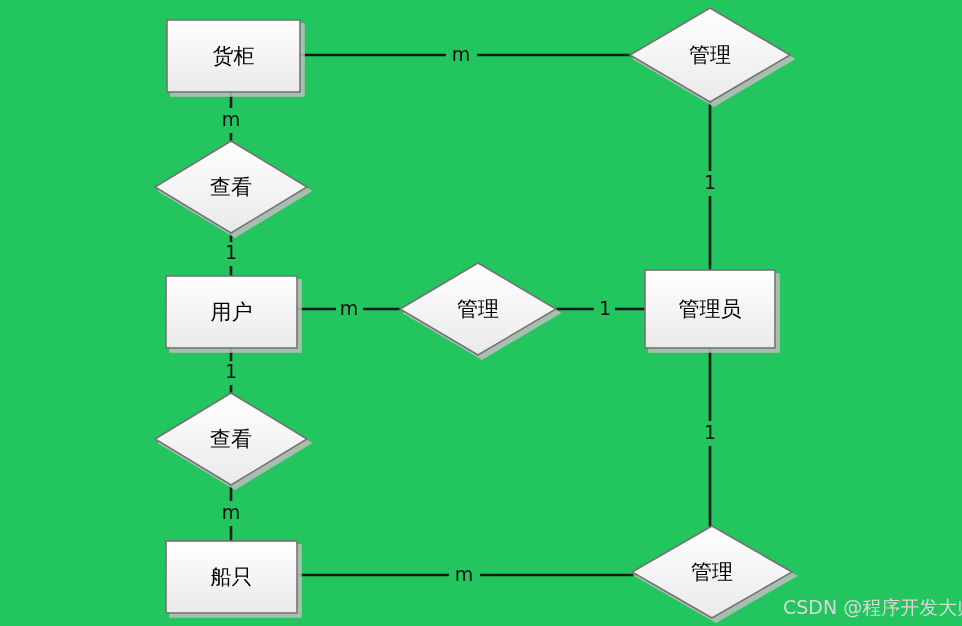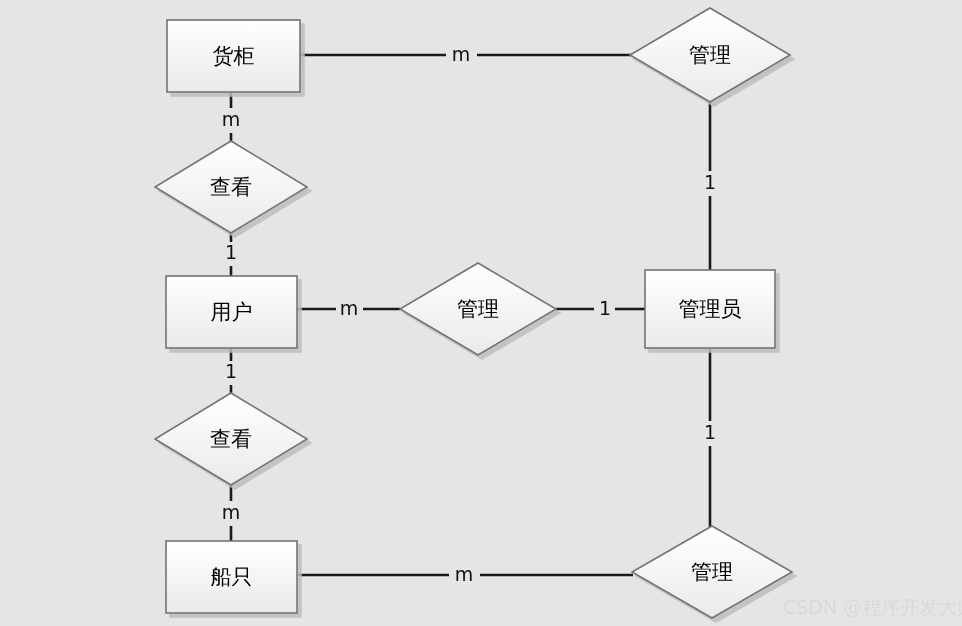--- a/index.html
+++ b/index.html
@@ -7,21 +7,21 @@
     padding: 0;
     background: #ffffff;
   }
   body {
     font-family: "Liberation Sans", sans-serif;
   }
   #canvas {
     position: relative;
     width: 962px;
     height: 626px;
-    background: #e5e5e5;
+    background: #22c55e;
     overflow: hidden;
   }
   svg#er-svg {
     position: absolute;
     top: 0;
     left: 0;
     width: 962px;
     height: 626px;
     display: block;
   }

